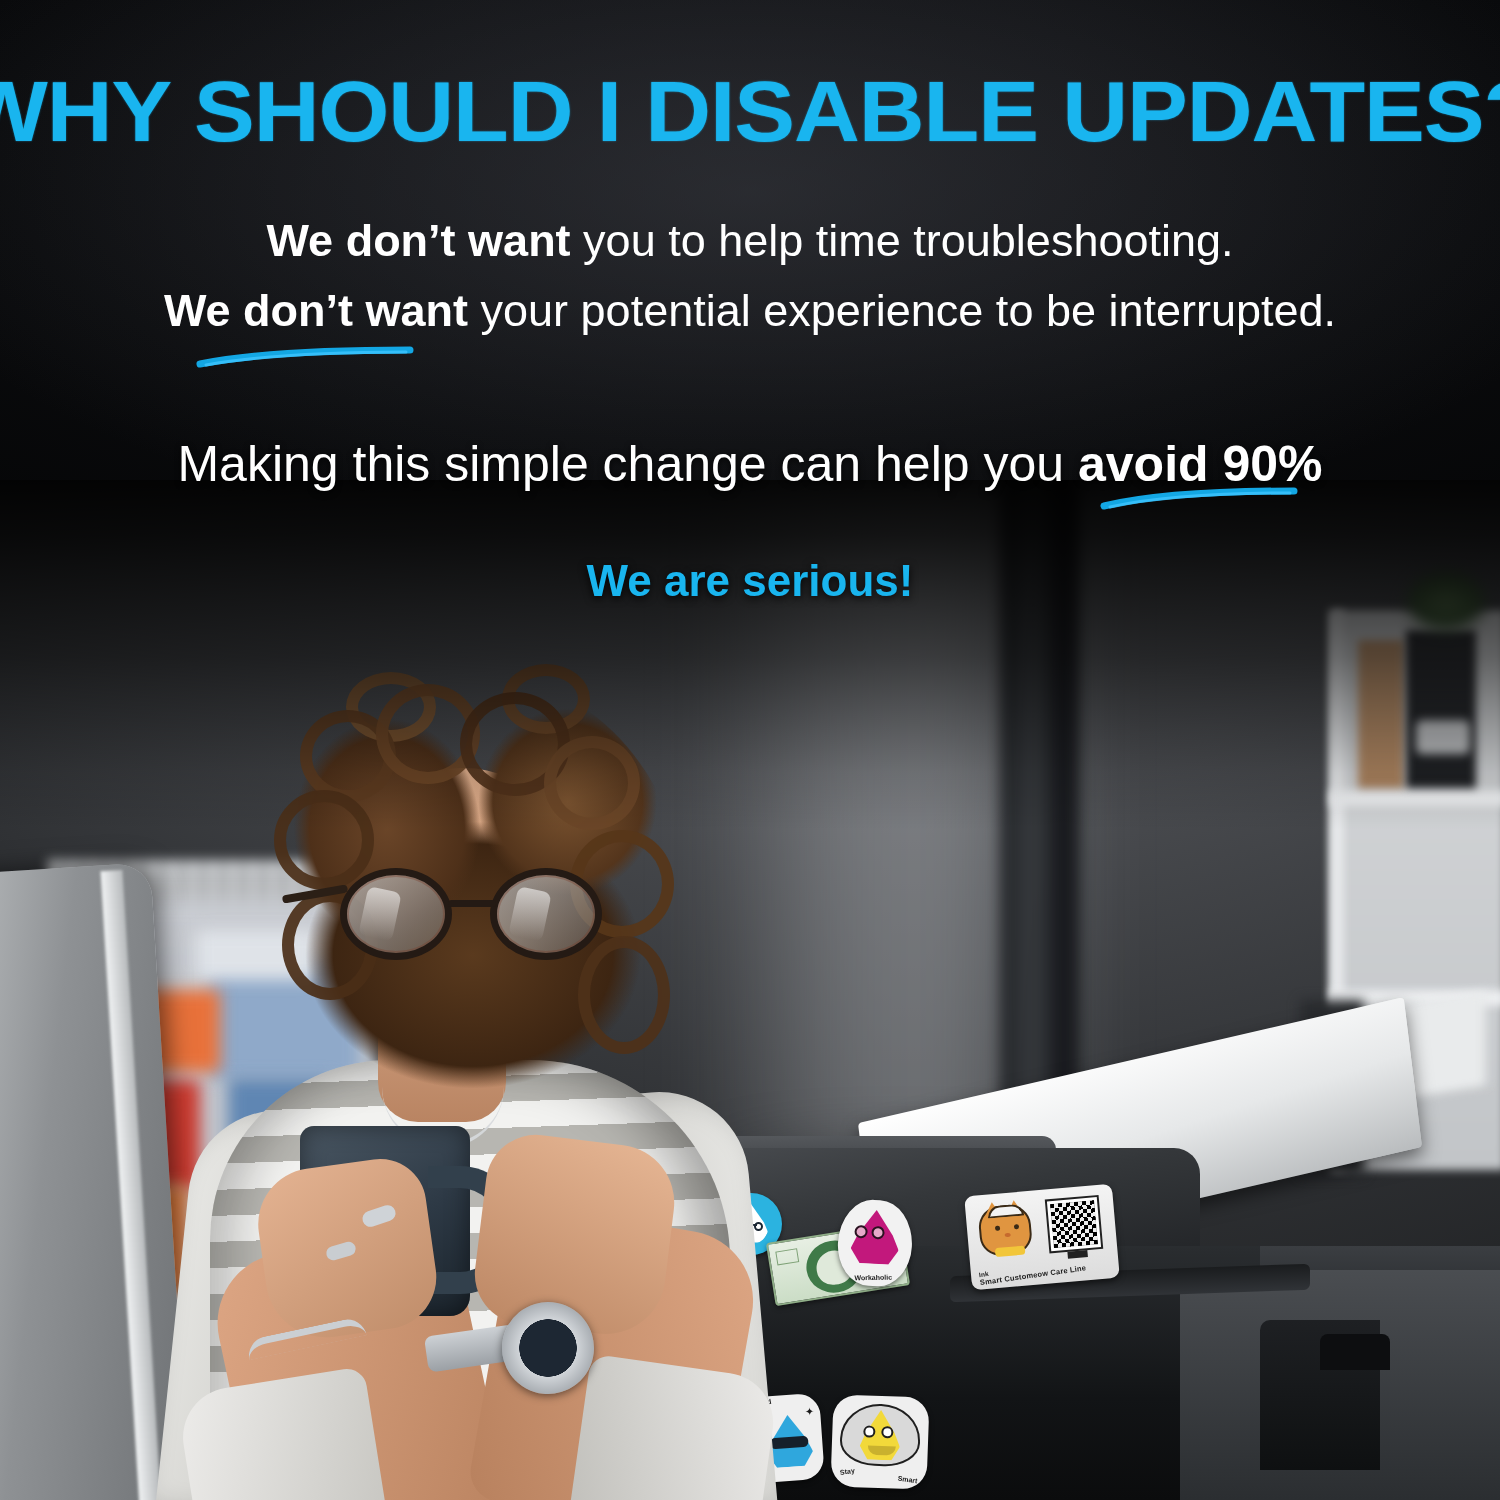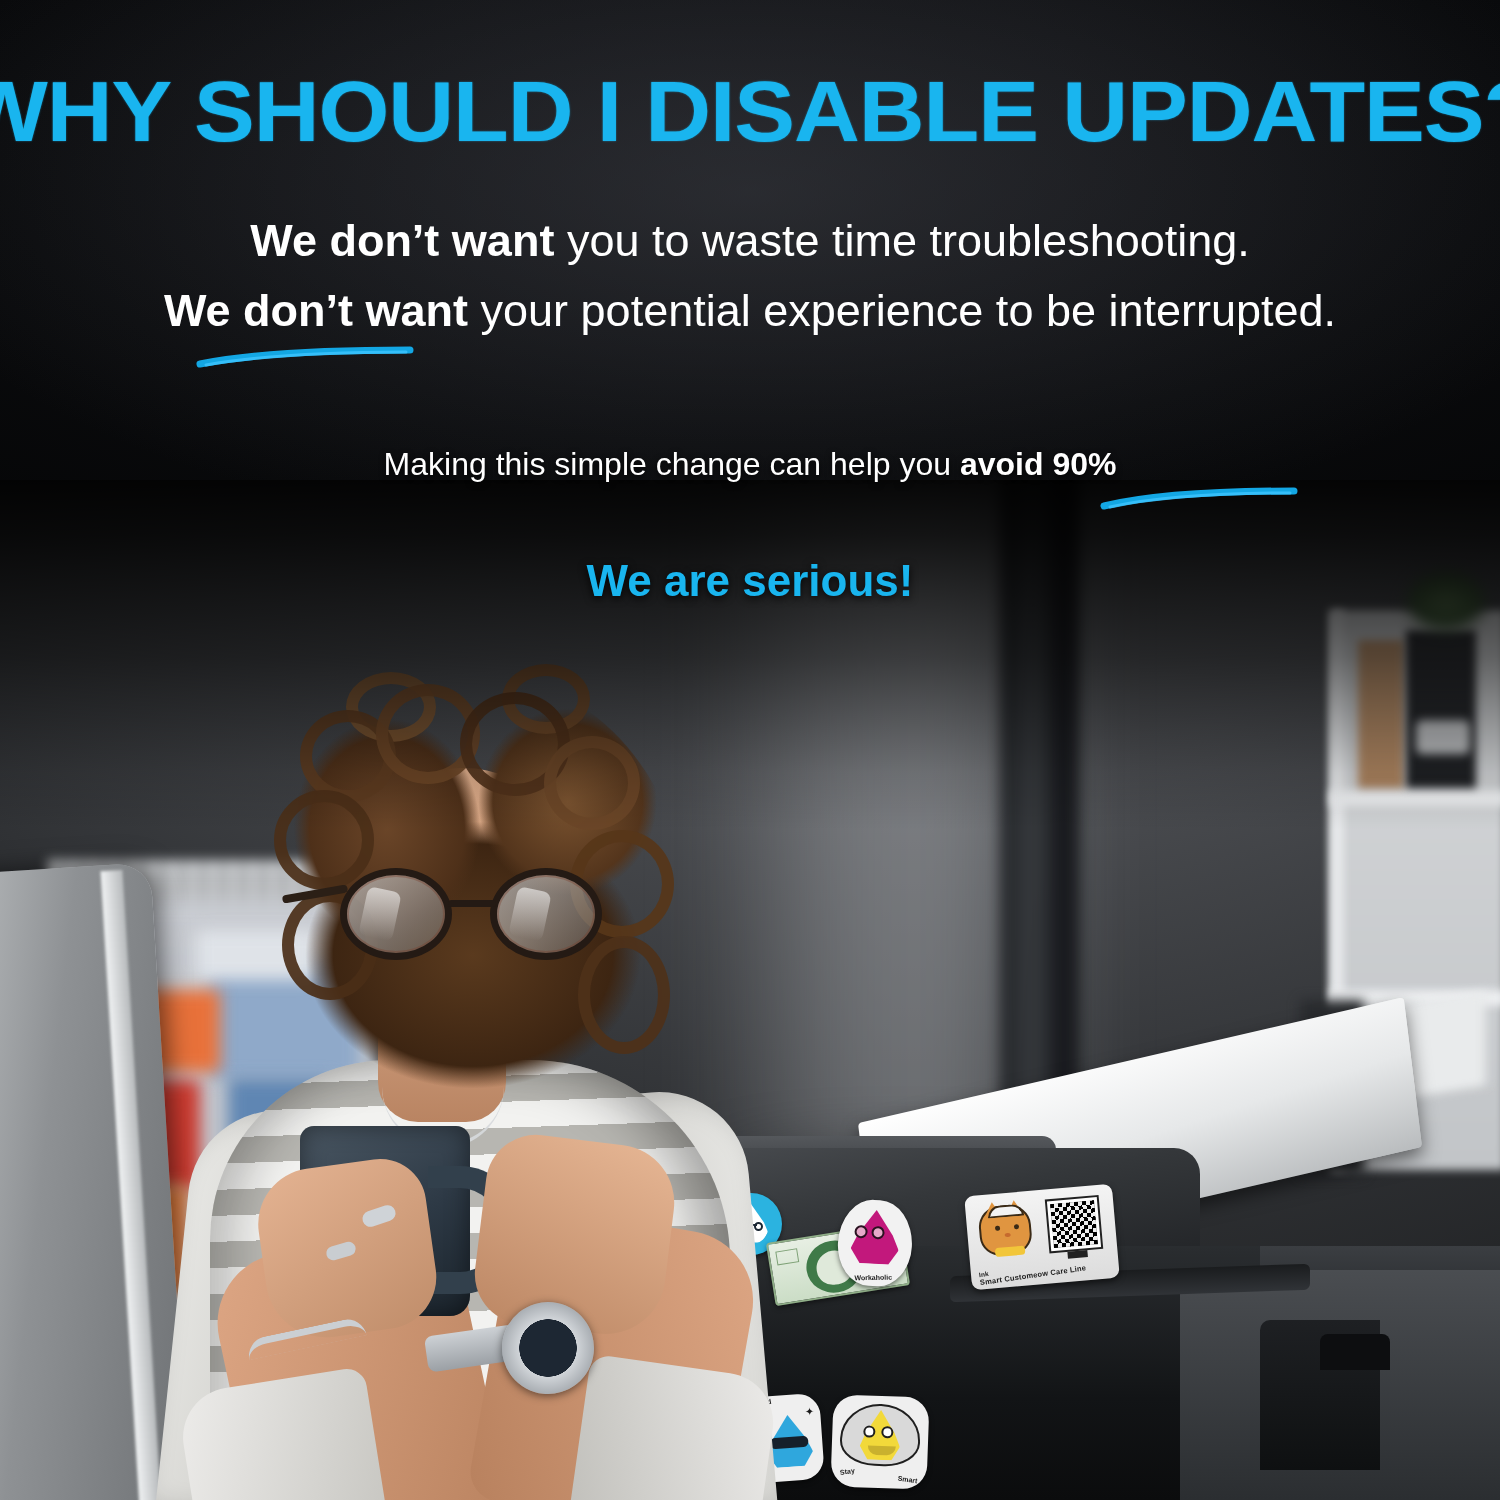--- a/index.html
+++ b/index.html
@@ -409,21 +409,21 @@
 
   .lines{
     position:absolute;left:0;top:206px;width:1500px;text-align:center;
     color:#ffffff;font-size:45px;line-height:70px;
     font-family:"Liberation Sans", sans-serif;
   }
   .lines b{font-weight:bold;}
 
   .lines2{
     position:absolute;left:0;top:428px;width:1500px;text-align:center;
-    color:#ffffff;font-size:32px;line-height:72px;
+    color:#ffffff;font-size:50px;line-height:72px;
     font-family:"Liberation Sans", sans-serif;
     text-shadow:0 2px 6px rgba(0,0,0,.85);
   }
   .lines2 b{font-weight:bold;}
 
   .serious{
     position:absolute;left:0;top:556px;width:1500px;text-align:center;
     color:#19b5ef;font-size:44px;font-weight:bold;
     text-shadow:0 2px 8px rgba(0,0,0,.9);
     font-family:"Liberation Sans", sans-serif;
@@ -594,21 +594,21 @@
     </div>
   </div>
 
   <div class="dark-fade"></div>
   <div class="banner"></div>
   <div class="banner-vignette"></div>
 
   <div class="headline">WHY SHOULD I DISABLE UPDATES?</div>
 
   <div class="lines">
-    <div><b>We don’t want</b><span> you to waste time troubleshooting.</span></div>
+    <div><b>We don’t want</b><span> you to help time troubleshooting.</span></div>
     <div><b>We don’t want</b><span> your potential experience to be interrupted.</span></div>
   </div>
 
   <svg class="brush brush1" viewBox="0 0 220 26">
     <path d="M4 20 C50 11, 110 6, 214 6" stroke="#13a7e4" stroke-width="7" fill="none" stroke-linecap="round"></path>
     <path d="M10 21 C56 13, 118 8, 210 8" stroke="#3fc6ff" stroke-width="3" fill="none" stroke-linecap="round" opacity=".8"></path>
   </svg>
 
   <div class="lines2">
     <div><span>Making this simple change can help you </span><b>avoid 90%</b></div>

